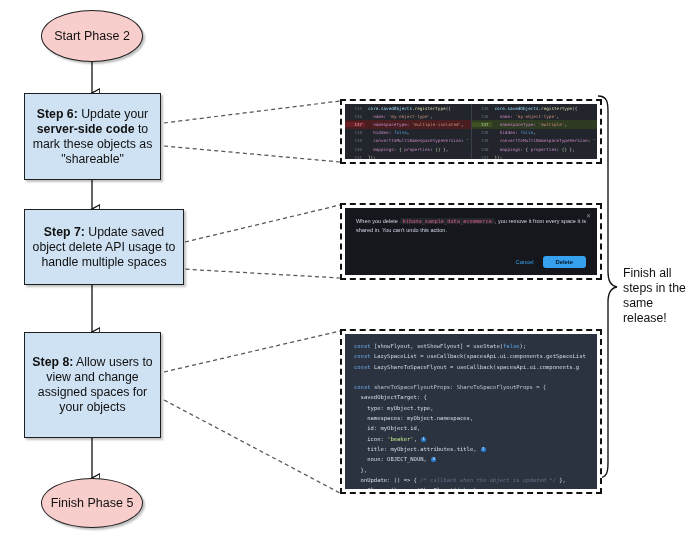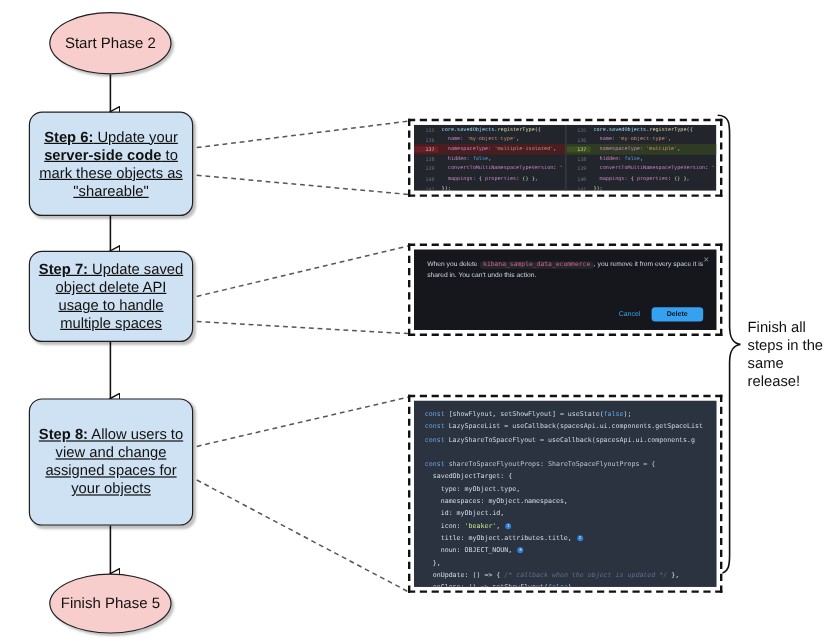--- a/index.html
+++ b/index.html
@@ -17,29 +17,28 @@
   .node{position:absolute;box-sizing:border-box;display:flex;align-items:center;justify-content:center;text-align:center;}
   .terminator{
     border-radius:50%;
     background:#f8cecc;
     border:1.3px solid #1f1f1f;
     color:#111111;
     font-size:12.5px;
     box-shadow:2px 2px 2px rgba(0,0,0,.25);
   }
   .step{
-    border-radius:11px;
+    border-radius:0;
     background:#cfe2f3;
     border:1.3px solid #1f1f1f;
     color:#111111;
     font-size:12.3px;
     line-height:15px;
     padding:4px 5px;
     box-shadow:2px 2px 2px rgba(0,0,0,.25);
-    text-decoration:underline;
   }
   .step .inner{width:100%;}
   .step b{font-weight:bold;}
 
   
   .callout{
     position:absolute;
     box-sizing:border-box;
     border:2.4px dashed #111111;
     background:#ffffff;
@@ -172,21 +171,21 @@
   </svg>
 
   <div class="node terminator" style="left:25px;top:10px;width:102px;height:52px;">
     <span>Start Phase 2</span>
   </div>
 
   <div class="node step" style="left:8px;top:93px;width:137px;height:87px;">
     <div class="inner"><b>Step 6:</b> Update your <b>server-side code</b> to mark these objects as "shareable"</div>
   </div>
 
-  <div class="node step" style="left:8px;top:209px;width:137px;height:76px;">
+  <div class="node step" style="left:8px;top:209px;width:160px;height:76px;">
     <div class="inner"><b>Step 7:</b> Update saved object delete API usage to handle multiple spaces</div>
   </div>
 
   <div class="node step" style="left:8px;top:332px;width:137px;height:106px;">
     <div class="inner"><b>Step 8:</b> Allow users to view and change assigned spaces for your objects</div>
   </div>
 
   <div class="node terminator" style="left:25px;top:478px;width:102px;height:50px;">
     <span>Finish Phase 5</span>
   </div>

